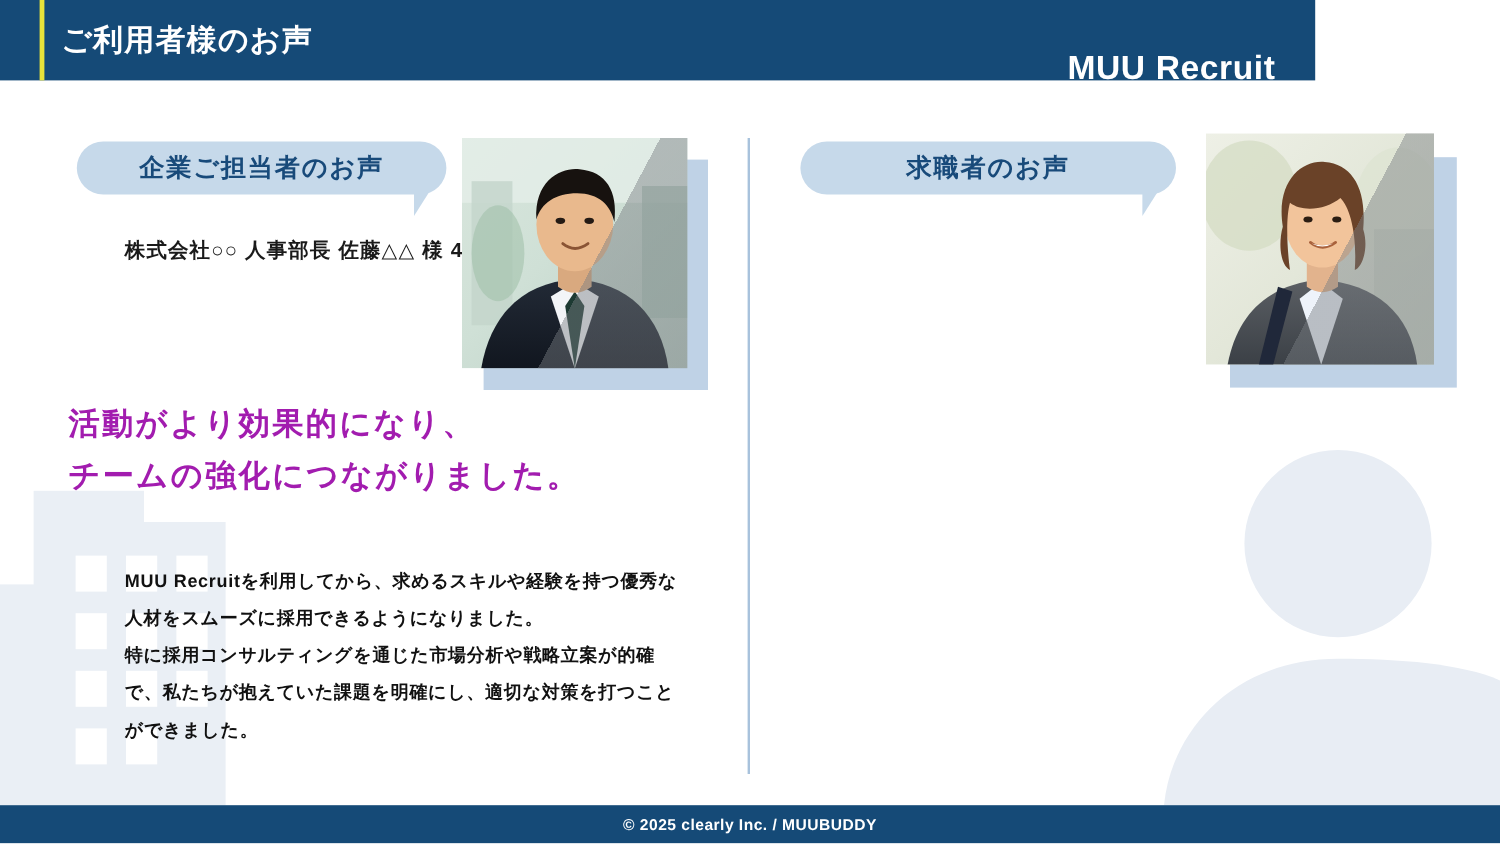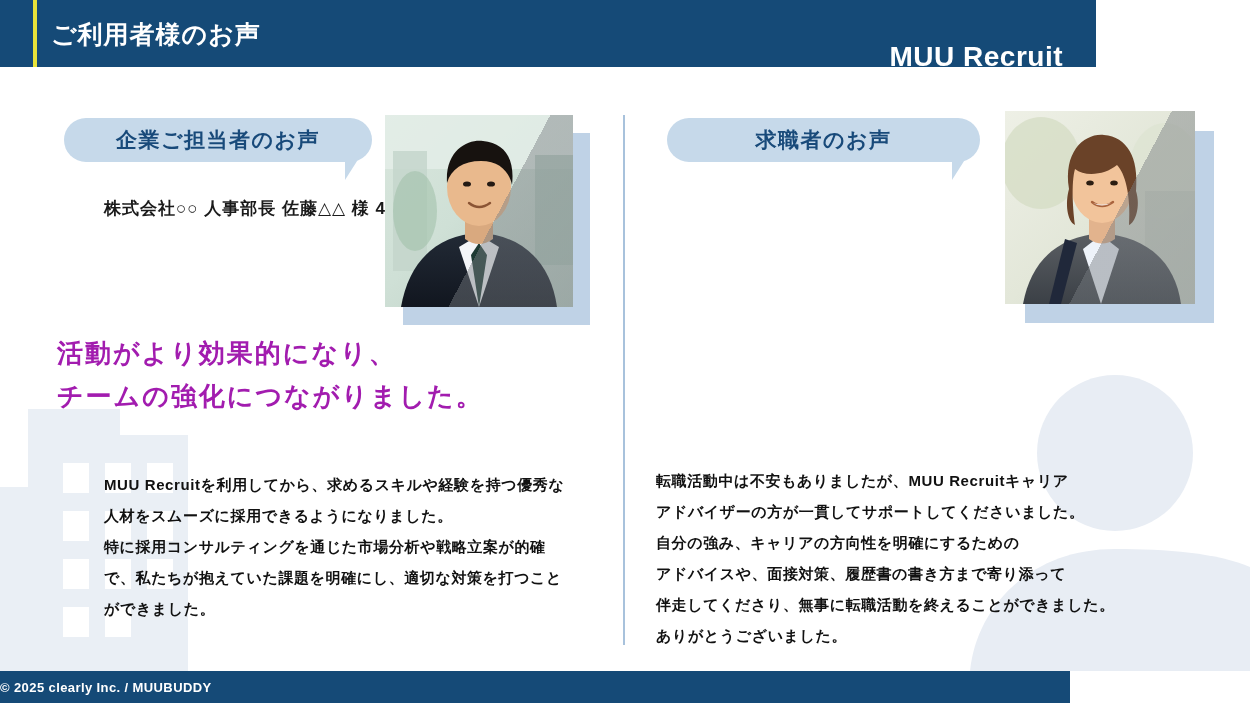--- a/index.html
+++ b/index.html
@@ -212,25 +212,26 @@
     letter-spacing: 0.6px;
     white-space: pre-line;
   }
   .body-left  { left: 56px;  top: 402px; width: 545px; margin-left: 48px; }
   .body-right { left: 656px; top: 398px; width: 560px; }
 
   
   .footer {
     position: absolute;
     left: 0; bottom: 0;
-    width: 1070px;
+    width: 1250px;
     height: 32px;
     background: #154A77;
     display: flex;
     align-items: center;
+    justify-content: center;
     z-index: 20;
   }
   .footer-text {
     color: #ffffff;
     font-size: 13px;
     font-weight: bold;
     letter-spacing: 0.4px;
   }
 </style>
 </head>
@@ -387,26 +388,20 @@
             <ellipse cx="109" cy="72" rx="3.8" ry="2.5" fill="#2b1d12"></ellipse>
 
             <path d="M87 91 Q 97 99 108 91" stroke="#a9623c" stroke-width="2.4" fill="none" stroke-linecap="round"></path>
             <path d="M88 92 Q 97 97 106 92 Q 97 95 88 92 Z" fill="#ffffff"></path>
           </svg>
           <div class="photo-overlay"></div>
         </div>
       </div>
 
 
-      <div class="body-text body-right" style="left:31px">転職活動中は不安もありましたが、MUU Recruitキャリア
-アドバイザーの方が一貫してサポートしてくださいました。
-自分の強み、キャリアの方向性を明確にするための
-アドバイスや、面接対策、履歴書の書き方まで寄り添って
-伴走してくださり、無事に転職活動を終えることができました。
-ありがとうございました。</div>
     </div>
 
   </div>
 
   <div class="footer">
     <div class="footer-text">© 2025 clearly Inc. / MUUBUDDY</div>
   </div>
 
 </div>
 

